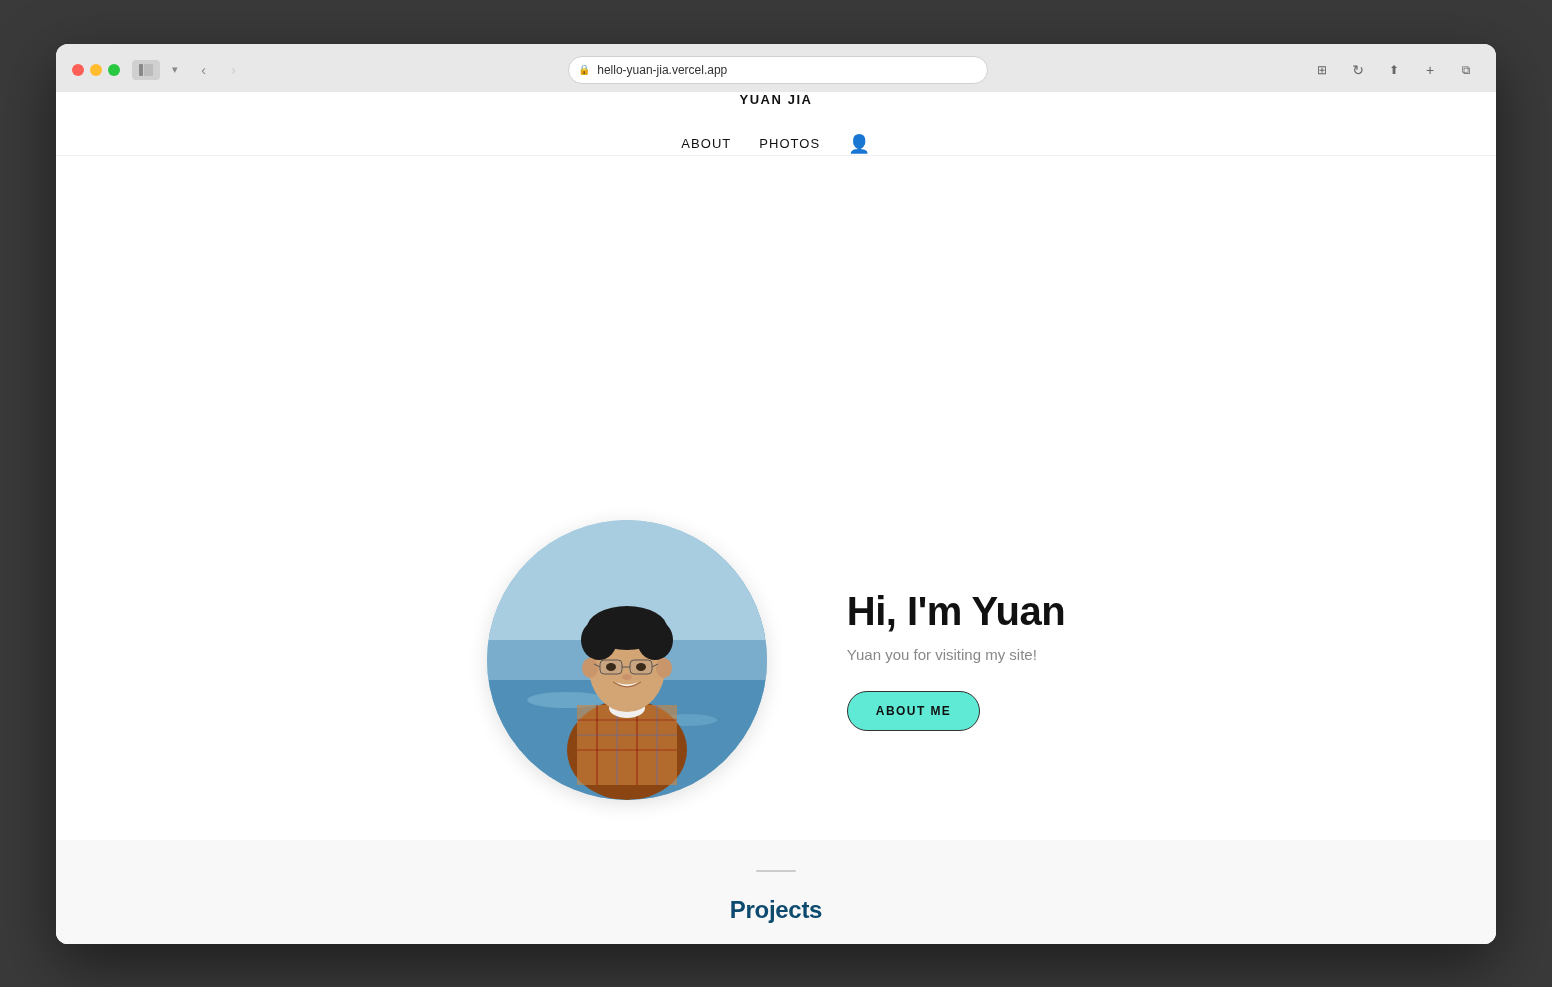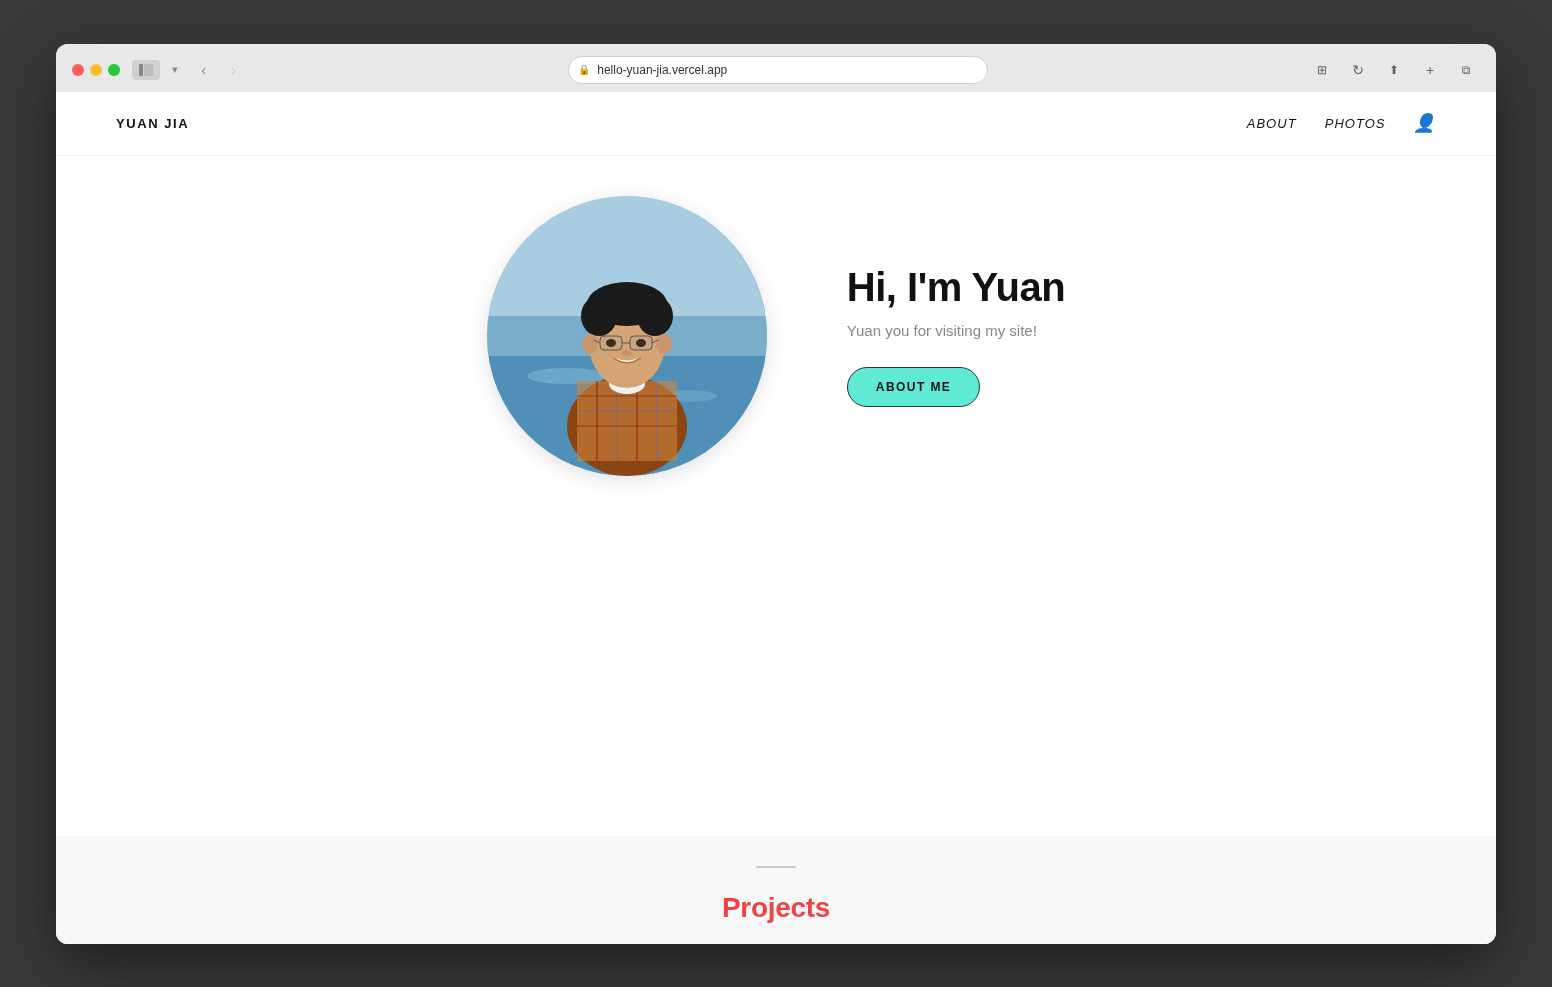--- a/index.html
+++ b/index.html
@@ -143,35 +143,35 @@
 
     
     .site-nav {
       display: flex;
       align-items: center;
       justify-content: space-between;
       padding: 0 60px;
       height: 64px;
       border-bottom: 1px solid #f0f0f0;
       flex-shrink: 0;
+      flex-direction: column;
     }
 
     .site-logo {
       font-size: 13px;
       font-weight: 600;
       letter-spacing: 0.12em;
       color: #111;
       text-transform: uppercase;
     }
 
     .site-nav-links {
       display: flex;
       align-items: center;
       gap: 28px;
-      font-style: italic;
     }
 
     .nav-link {
       font-size: 13px;
       font-weight: 500;
       letter-spacing: 0.08em;
       color: #111;
       text-decoration: none;
       text-transform: uppercase;
       cursor: pointer;
@@ -180,21 +180,21 @@
     .nav-icon-user {
       color: #111;
       font-size: 18px;
       cursor: pointer;
     }
 
     
     .hero-section {
       flex: 1;
       display: flex;
-      align-items: flex-start;
+      align-items: flex-end;
       justify-content: center;
       background: #fff;
       padding: 40px 60px;
     }
 
     .hero-inner {
       display: flex;
       align-items: center;
       gap: 80px;
       max-width: 900px;
@@ -262,23 +262,23 @@
     }
 
     .divider-line {
       width: 40px;
       height: 2px;
       background: #ccc;
       border-radius: 1px;
     }
 
     .projects-heading {
-      font-size: 28px;
+      font-size: 24px;
       font-weight: 600;
-      color: #ef4444;
+      color: #0c4a6e;
       letter-spacing: -0.3px;
     }
   </style>
 </head>
 <body>
 
 <div class="browser-window">
 
   <div class="browser-chrome">
     <div class="browser-titlebar">

